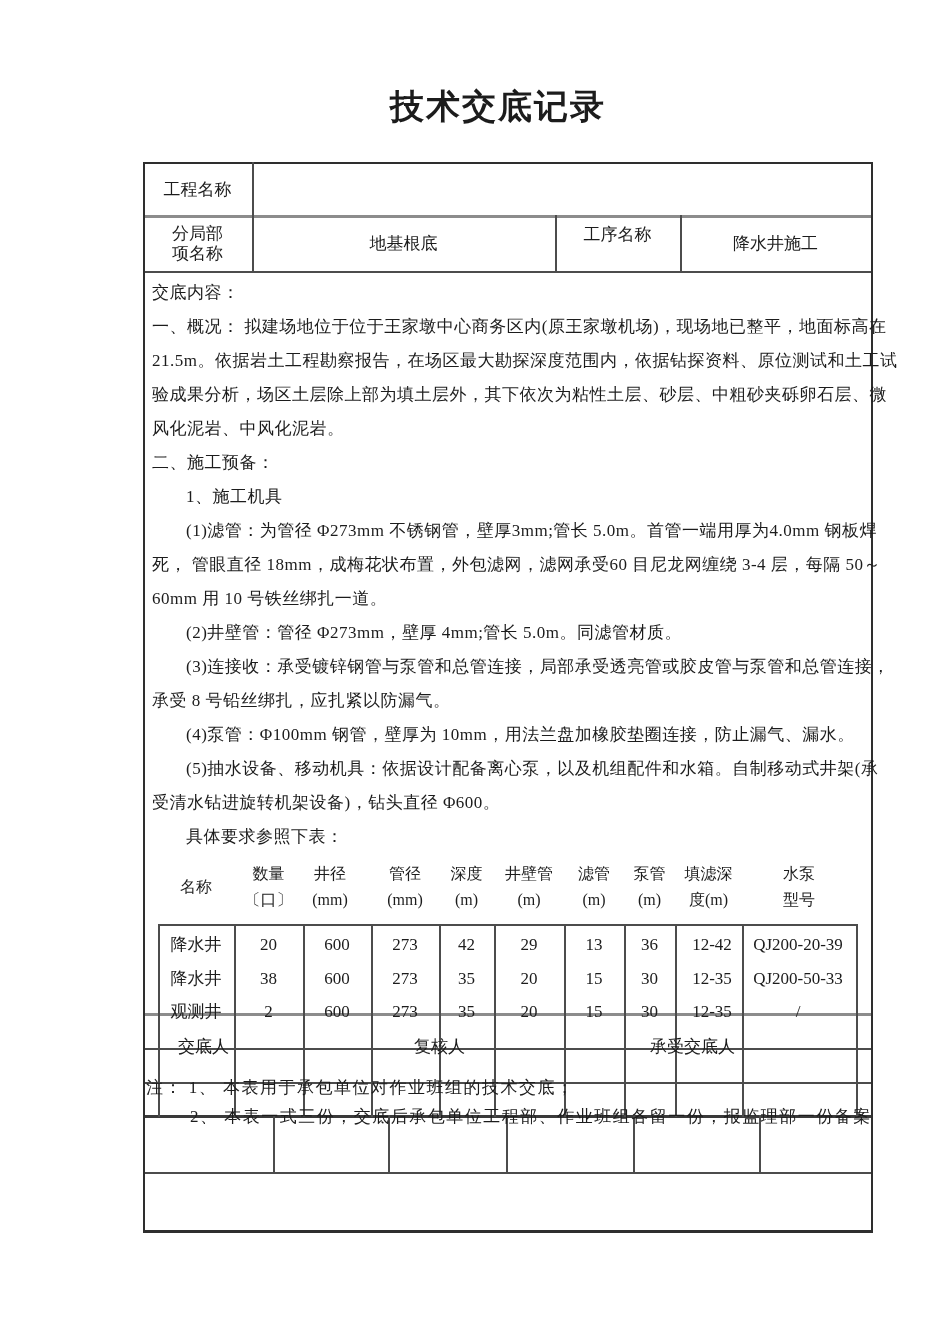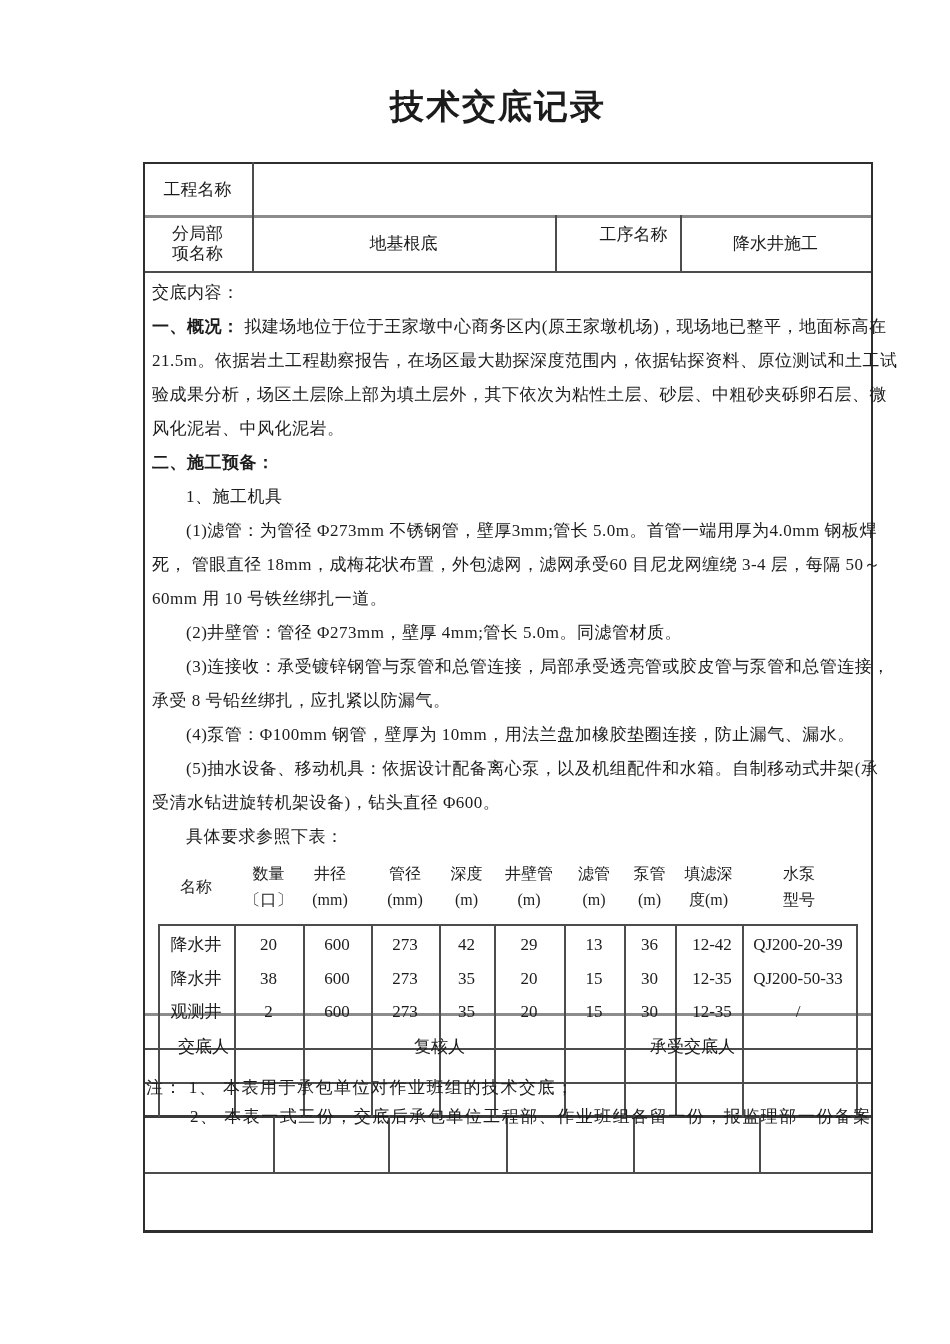--- a/index.html
+++ b/index.html
@@ -11,21 +11,21 @@
   .vl{position:absolute;width:2px;background:#4c4c4c;z-index:1;}
   .doc-title{position:absolute;left:133px;top:84px;width:730px;text-align:center;
              font-size:34px;font-weight:bold;letter-spacing:2px;z-index:2;}
   .cell{position:absolute;display:flex;align-items:center;justify-content:center;
         font-size:17px;text-align:center;z-index:2;}
   .cell.two{flex-direction:column;line-height:20px;}
   .content-lines{position:absolute;left:152px;top:276px;width:712px;
                  font-size:17px;line-height:34px;letter-spacing:0.5px;z-index:2;}
   .line{height:34px;white-space:nowrap;}
   .line.indent{padding-left:34px;}
-  .b{font-weight:bold;}
+  .b{font-weight:normal;}
   .th{position:absolute;top:858px;height:58px;display:flex;flex-direction:column;
       align-items:center;justify-content:center;font-size:16px;line-height:26px;
       text-align:center;z-index:2;}
   .tr{position:absolute;left:158px;width:698px;height:33px;display:flex;
       align-items:center;font-size:17px;z-index:2;}
   .td{flex:none;text-align:center;}
   .c0{width:76px;}.c1{width:69px;}.c2{width:68px;}.c3{width:68px;}.c4{width:55px;}
   .c5{width:70px;}.c6{width:60px;}.c7{width:51px;}.c8{width:58px;margin-left:8px;}.c9{width:114px;}
   .sig{position:absolute;top:1035px;font-size:17px;z-index:2;}
   .note{position:absolute;font-size:17px;letter-spacing:1.5px;white-space:nowrap;z-index:2;}
@@ -72,21 +72,21 @@
   <div class="vl" style="left:633px;top:1115px;height:58px;"></div>
   <div class="vl" style="left:759px;top:1115px;height:58px;"></div>
 
   <div class="cell" style="left:143px;top:163px;width:109px;height:52px;">工程名称</div>
   <div class="cell" style="left:252px;top:163px;width:619px;height:52px;"></div>
   <div class="cell two" style="left:143px;top:218px;width:109px;height:52px;">
     <span>分局部</span>
     <span>项名称</span>
   </div>
   <div class="cell" style="left:252px;top:215px;width:303px;height:56px;">地基根底</div>
-  <div class="cell" style="left:555px;top:215px;width:125px;height:38px;margin-left:16px;">工序名称</div>
+  <div class="cell" style="left:555px;top:215px;width:125px;height:38px;">工序名称</div>
   <div class="cell" style="left:680px;top:215px;width:191px;height:56px;">降水井施工</div>
 
   <div class="content-lines">
     <div class="line"><span class="b"></span><span>交底内容：</span></div>
     <div class="line"><span class="b">一、概况：</span><span> 拟建场地位于位于王家墩中心商务区内(原王家墩机场)，现场地已整平，地面标高在</span></div>
     <div class="line"><span class="b"></span><span>21.5m。依据岩土工程勘察报告，在场区最大勘探深度范围内，依据钻探资料、原位测试和土工试</span></div>
     <div class="line"><span class="b"></span><span>验成果分析，场区土层除上部为填土层外，其下依次为粘性土层、砂层、中粗砂夹砾卵石层、微</span></div>
     <div class="line"><span class="b"></span><span>风化泥岩、中风化泥岩。</span></div>
     <div class="line"><span class="b">二、施工预备：</span><span></span></div>
     <div class="line indent"><span class="b"></span><span>1、施工机具</span></div>

